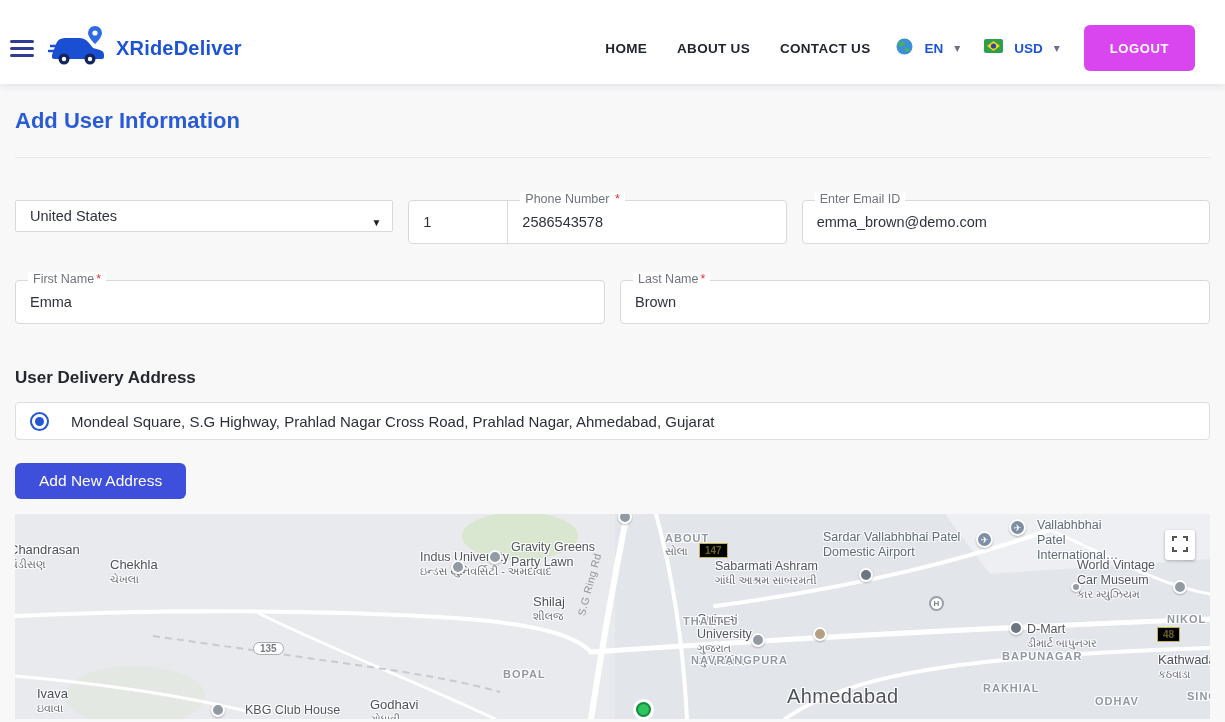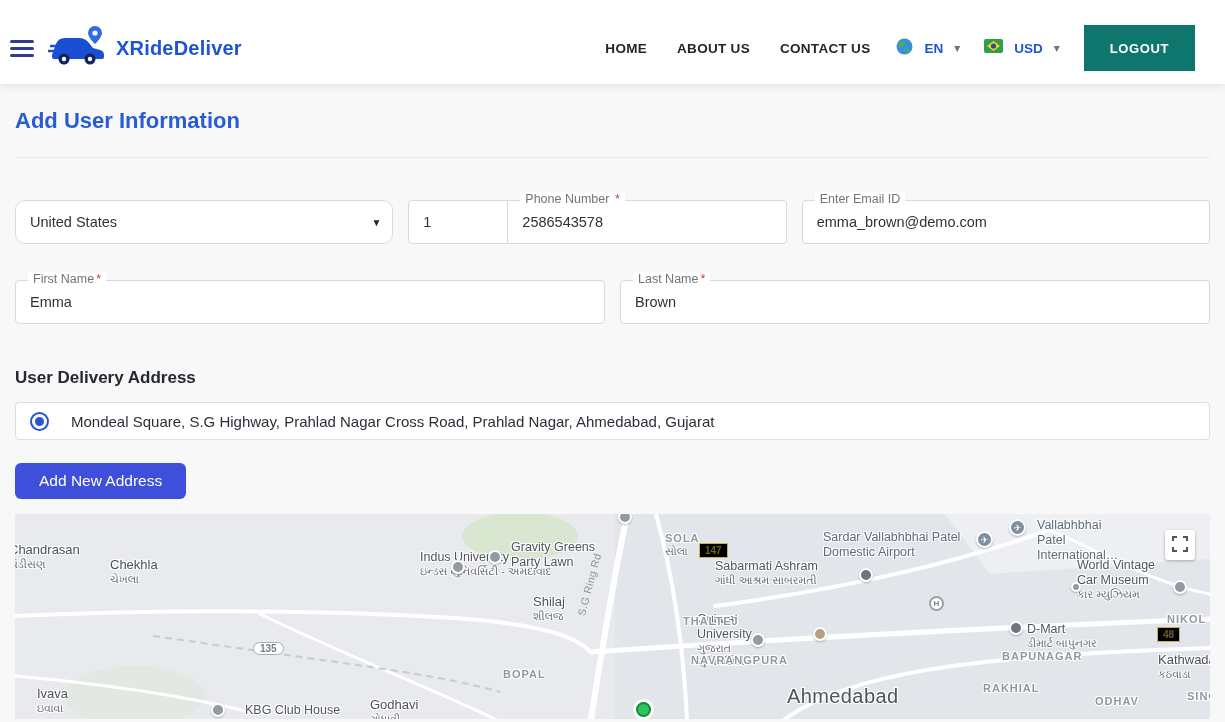--- a/index.html
+++ b/index.html
@@ -9,33 +9,33 @@
 .burger{width:24px;display:flex;flex-direction:column;gap:4px;cursor:pointer;margin-right:14px}
 .burger span{display:block;height:3px;border-radius:2px;background:#323c8f}
 .logo{display:flex;align-items:center;gap:8px;cursor:pointer}
 .brand{font-size:20px;font-weight:bold;color:#1e53d4;letter-spacing:.2px}
 .spacer{flex:1}
 .nav{display:flex;align-items:center;gap:30px;margin-right:26px}
 .nav a{font-size:13.5px;font-weight:bold;color:#20262e;text-decoration:none;letter-spacing:.3px;cursor:pointer}
 .dd{display:flex;align-items:center;gap:11px;margin-right:24px;cursor:pointer}
 .dd .val{font-size:13.5px;font-weight:bold;color:#1e53d4}
 .dd .chev{font-size:12px;color:#6b7280}
-.logout{background:#0f766e;color:#fff;border:none;border-radius:0;height:46px;padding:0 26px;font-size:13px;font-weight:bold;letter-spacing:.6px;cursor:pointer;font-family:inherit}
+.logout{background:#d946ef;color:#fff;border:none;border-radius:6px;height:46px;padding:0 26px;font-size:13px;font-weight:bold;letter-spacing:.6px;cursor:pointer;font-family:inherit}
 
 .content{padding:0 15px}
 .page-title{margin-top:24px;font-size:22px;font-weight:bold;color:#2a5bd7}
 .divider{border:none;border-top:1px solid #e7e8ec;margin-top:23px}
 .row{display:flex;gap:15px;margin-top:42px}
 .row2{margin-top:36px}
 .fbox{position:relative;background:#fff;border:1px solid #d7d9de;border-radius:4px;height:44px;display:flex;align-items:center;padding:0 14px;flex:1}
 .fbox input{border:none;outline:none;font-size:14.5px;color:#2e333b;width:100%;background:transparent;font-family:inherit}
 .flabel{position:absolute;top:-9px;left:12px;background:#fff;padding:0 5px;font-size:12.5px;color:#6f747c;white-space:nowrap}
 .req{color:#e03131;margin-left:2px}
 .select-wrap{position:relative;flex:1}
-.select-wrap select{width:100%;height:44px;border:1px solid #d7d9de;border-radius:10px;background:#fff;padding:0 30px 0 14px;font-size:14.5px;color:#2e333b;appearance:none;-webkit-appearance:none;font-family:inherit;cursor:pointer}
+.select-wrap select{width:100%;height:32px;border:1px solid #d7d9de;border-radius:2px;background:#fff;padding:0 30px 0 14px;font-size:14.5px;color:#2e333b;appearance:none;-webkit-appearance:none;font-family:inherit;cursor:pointer}
 .select-arrow{position:absolute;right:12px;top:50%;transform:translateY(-50%);font-size:10px;color:#222;pointer-events:none}
 .phone-group{flex:1;display:flex}
 .code-box{width:100px;flex:none;border-radius:4px 0 0 4px}
 .phone-box{flex:1;margin-left:-1px;border-radius:0 4px 4px 0}
 .section-title{margin-top:44px;font-size:17px;font-weight:bold;color:#23282f}
 .addr-row{margin-top:14px;background:#fff;border:1px solid #dcdee3;border-radius:4px;height:38px;display:flex;align-items:center;padding:0 14px;gap:22px;cursor:pointer}
 .radio{width:19px;height:19px;border-radius:50%;border:2px solid #2457d6;display:flex;align-items:center;justify-content:center;flex:none;cursor:pointer}
 .radio .dot{width:9px;height:9px;border-radius:50%;background:#2457d6}
 .addr-text{font-size:15px;color:#2b3038}
 .add-btn{margin-top:23px;background:#3e4fdb;color:#fff;border:none;border-radius:6px;height:36px;padding:0 24px;font-size:15.5px;cursor:pointer;font-family:inherit}
@@ -198,21 +198,21 @@
     <div class="ml poi" style="left:405px;top:36px"><span>Indus University</span><span class="gj wrap" style="max-width:120px">ઇન્ડસ યુનિવર્સિટી - અમદાવાદ</span></div>
     <div class="ml poi wrap" style="left:496px;top:26px"><span>Gravity Greens Party Lawn</span></div>
     <div class="ml poi" style="left:700px;top:45px"><span>Sabarmati Ashram</span><span class="gj">ગાંધી આશ્રમ સાબરમતી</span></div>
     <div class="ml poi wrap" style="left:682px;top:98px;max-width:70px"><span>Gujarat University</span><span class="gj wrap" style="max-width:70px;white-space:normal;display:block">ગુજરાત યુનિવર્સિટી</span></div>
     <div class="ml poi wrap" style="left:1062px;top:44px"><span>World Vintage Car Museum</span><span class="gj">કાર મ્યુઝિયમ</span></div>
     <div class="ml poi" style="left:1012px;top:108px"><span>D-Mart</span><span class="gj">ડીમાર્ટ બાપુનગર</span></div>
 
     <div class="ml airport wrap" style="left:1022px;top:4px;max-width:85px"><span>Vallabhbhai Patel International…</span></div>
     <div class="ml airport wrap" style="left:808px;top:16px;max-width:145px"><span>Sardar Vallabhbhai Patel Domestic Airport</span></div>
 
-    <div class="ml area" style="left:650px;top:18px"><span>SOLA</span><span class="gj">સોલા</span></div>
+    <div class="ml area" style="left:650px;top:18px"><span>ABOUT</span><span class="gj">સોલા</span></div>
     <div class="ml area" style="left:668px;top:101px"><span>THALTEJ</span></div>
     <div class="ml area" style="left:676px;top:140px"><span>NAVRANGPURA</span></div>
     <div class="ml area" style="left:488px;top:154px"><span>BOPAL</span></div>
     <div class="ml area" style="left:1152px;top:99px"><span>NIKOL</span></div>
     <div class="ml area" style="left:987px;top:136px"><span>BAPUNAGAR</span></div>
     <div class="ml area" style="left:968px;top:168px"><span>RAKHIAL</span></div>
     <div class="ml area" style="left:1080px;top:181px"><span>ODHAV</span></div>
     <div class="ml area" style="left:1172px;top:176px"><span>SINGA</span></div>
 
     <div class="ml roadlbl" style="left:560px;top:100px"><span>S.G Ring Rd</span></div>

